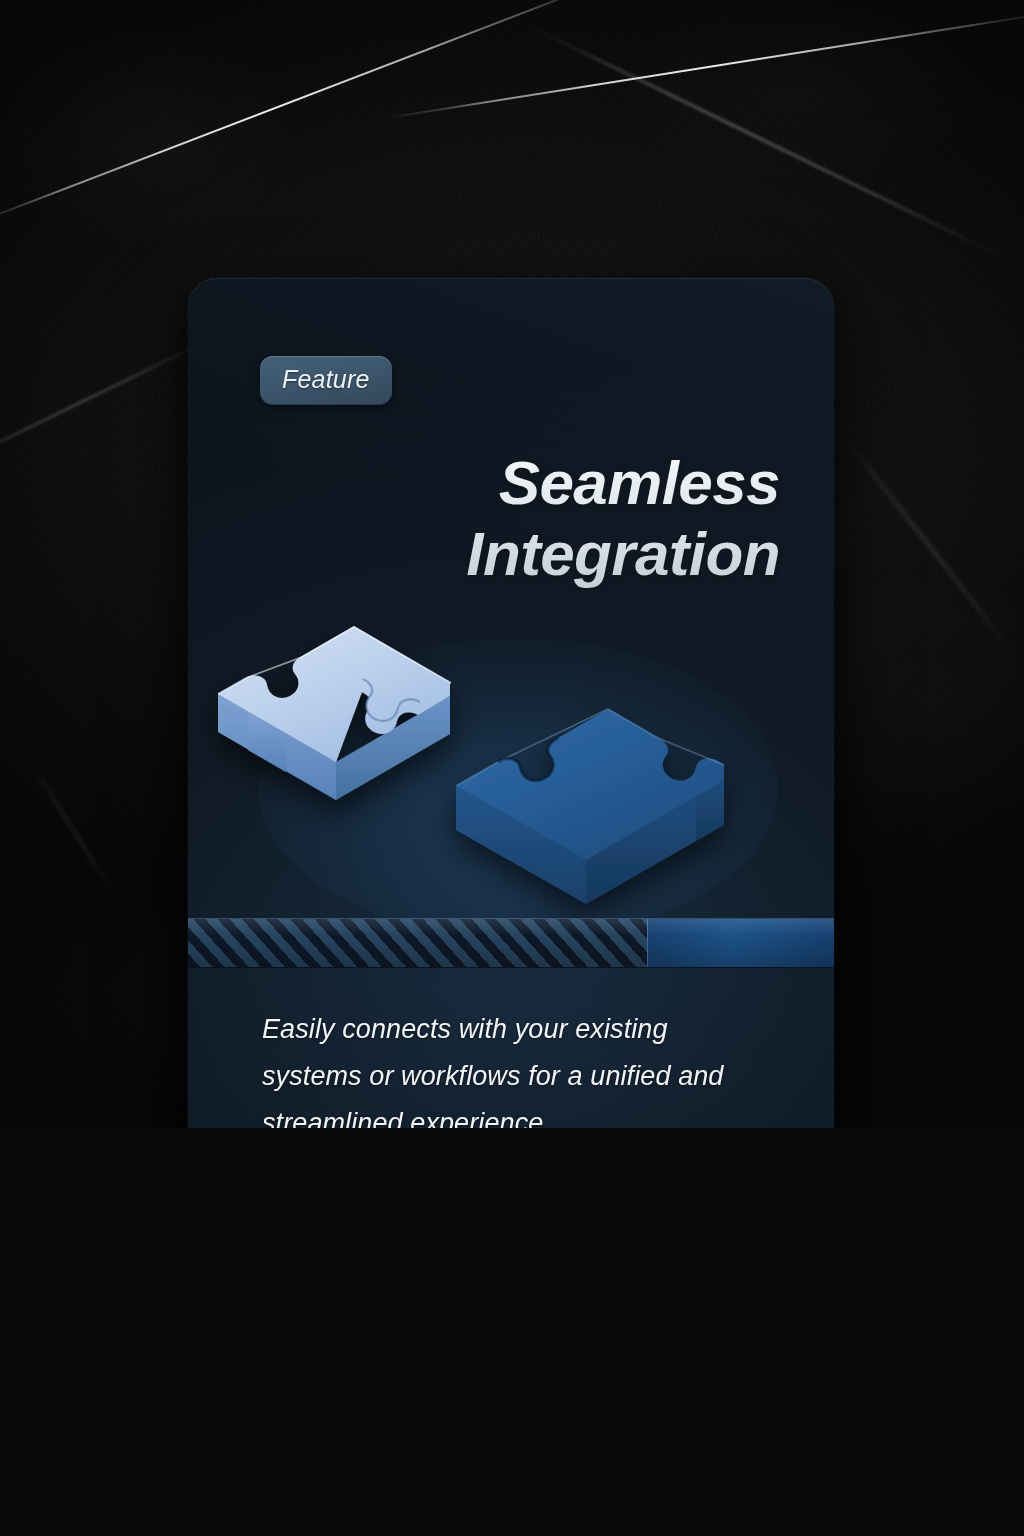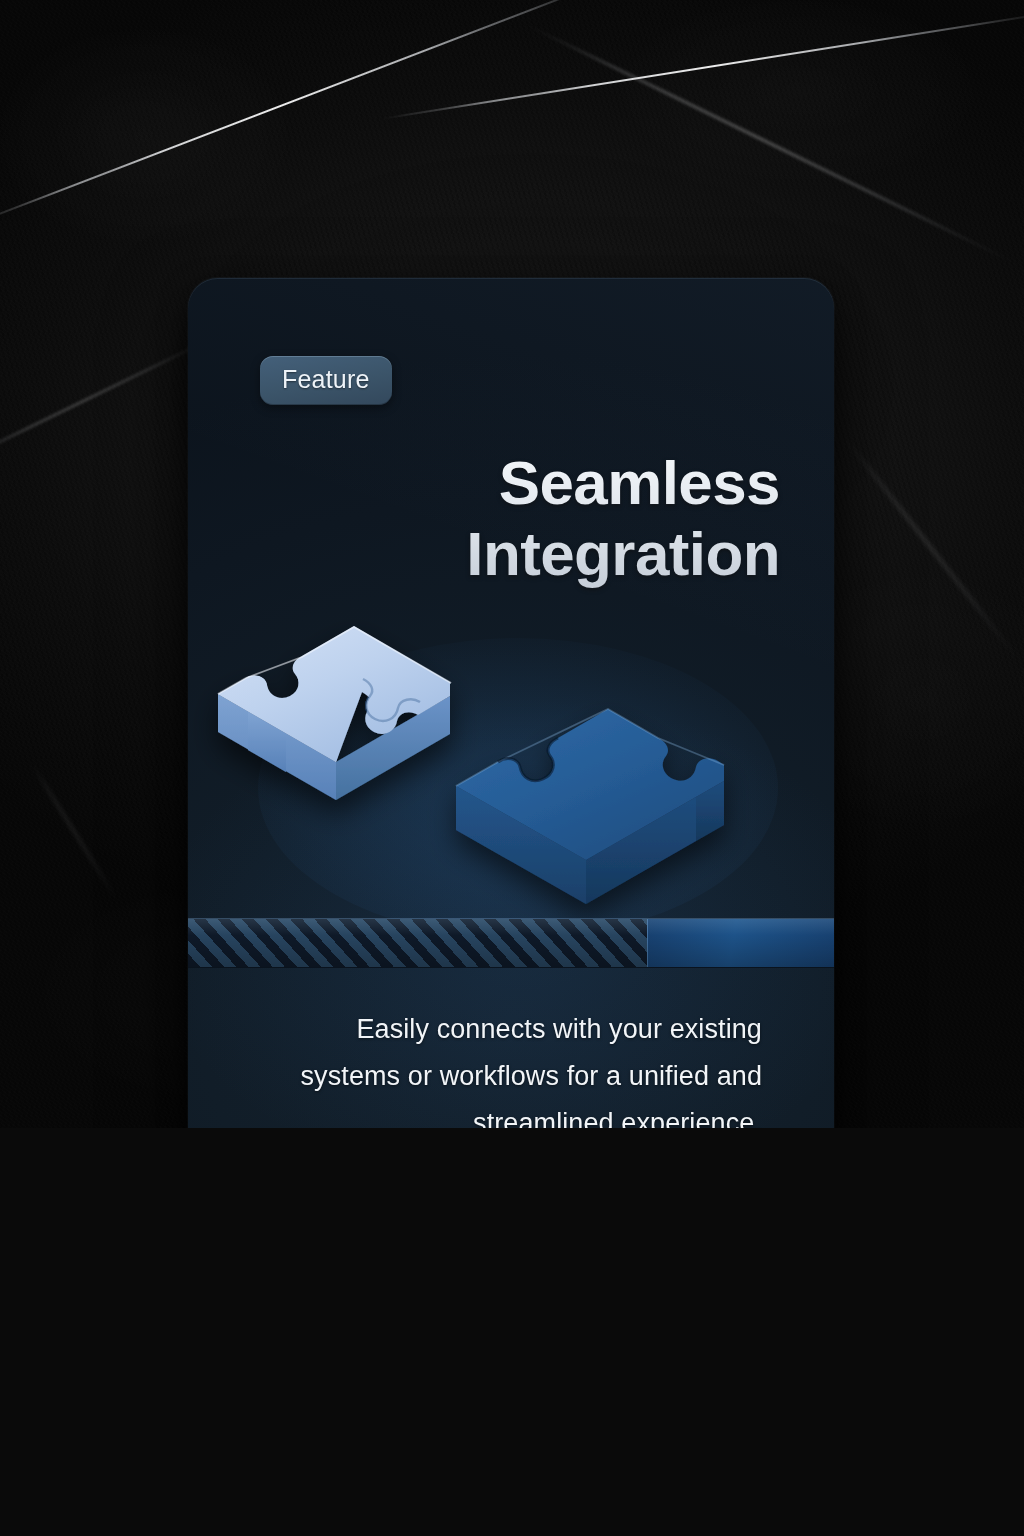--- a/index.html
+++ b/index.html
@@ -10,20 +10,21 @@
     background:#0a0a0a;
     font-family:"Liberation Sans", sans-serif;
   }
 
   
   #stage {
     position:relative;
     width:1024px; height:1128px;
     overflow:hidden;
     background:#c4b5fd;
+    font-style:italic;
   }
 
   .stone-base {
     position:absolute; inset:0;
     background:
       radial-gradient(ellipse 70% 45% at 52% 40%, #1f1f1f 0%, #161616 38%, #0d0d0d 70%, #070707 100%),
       linear-gradient(160deg,#1a1a1a 0%, #101010 45%, #0a0a0a 100%);
   }
 
   
@@ -167,21 +168,20 @@
   #body-copy {
     position:absolute;
     left:74px; top:728px;
     width:500px;
     font-size:27px;
     font-weight:400;
     line-height:1.74;
     color:#f2f5f8;
     letter-spacing:.1px;
     text-shadow:0 1px 3px rgba(0,0,0,.5);
-    text-align:right;
   }
 </style>
 </head>
 <body>
 
 <div id="stage">
 
   <div class="stone-base"></div>
   <div class="stone-grain"></div>
   <div class="stone-mottle"></div>

